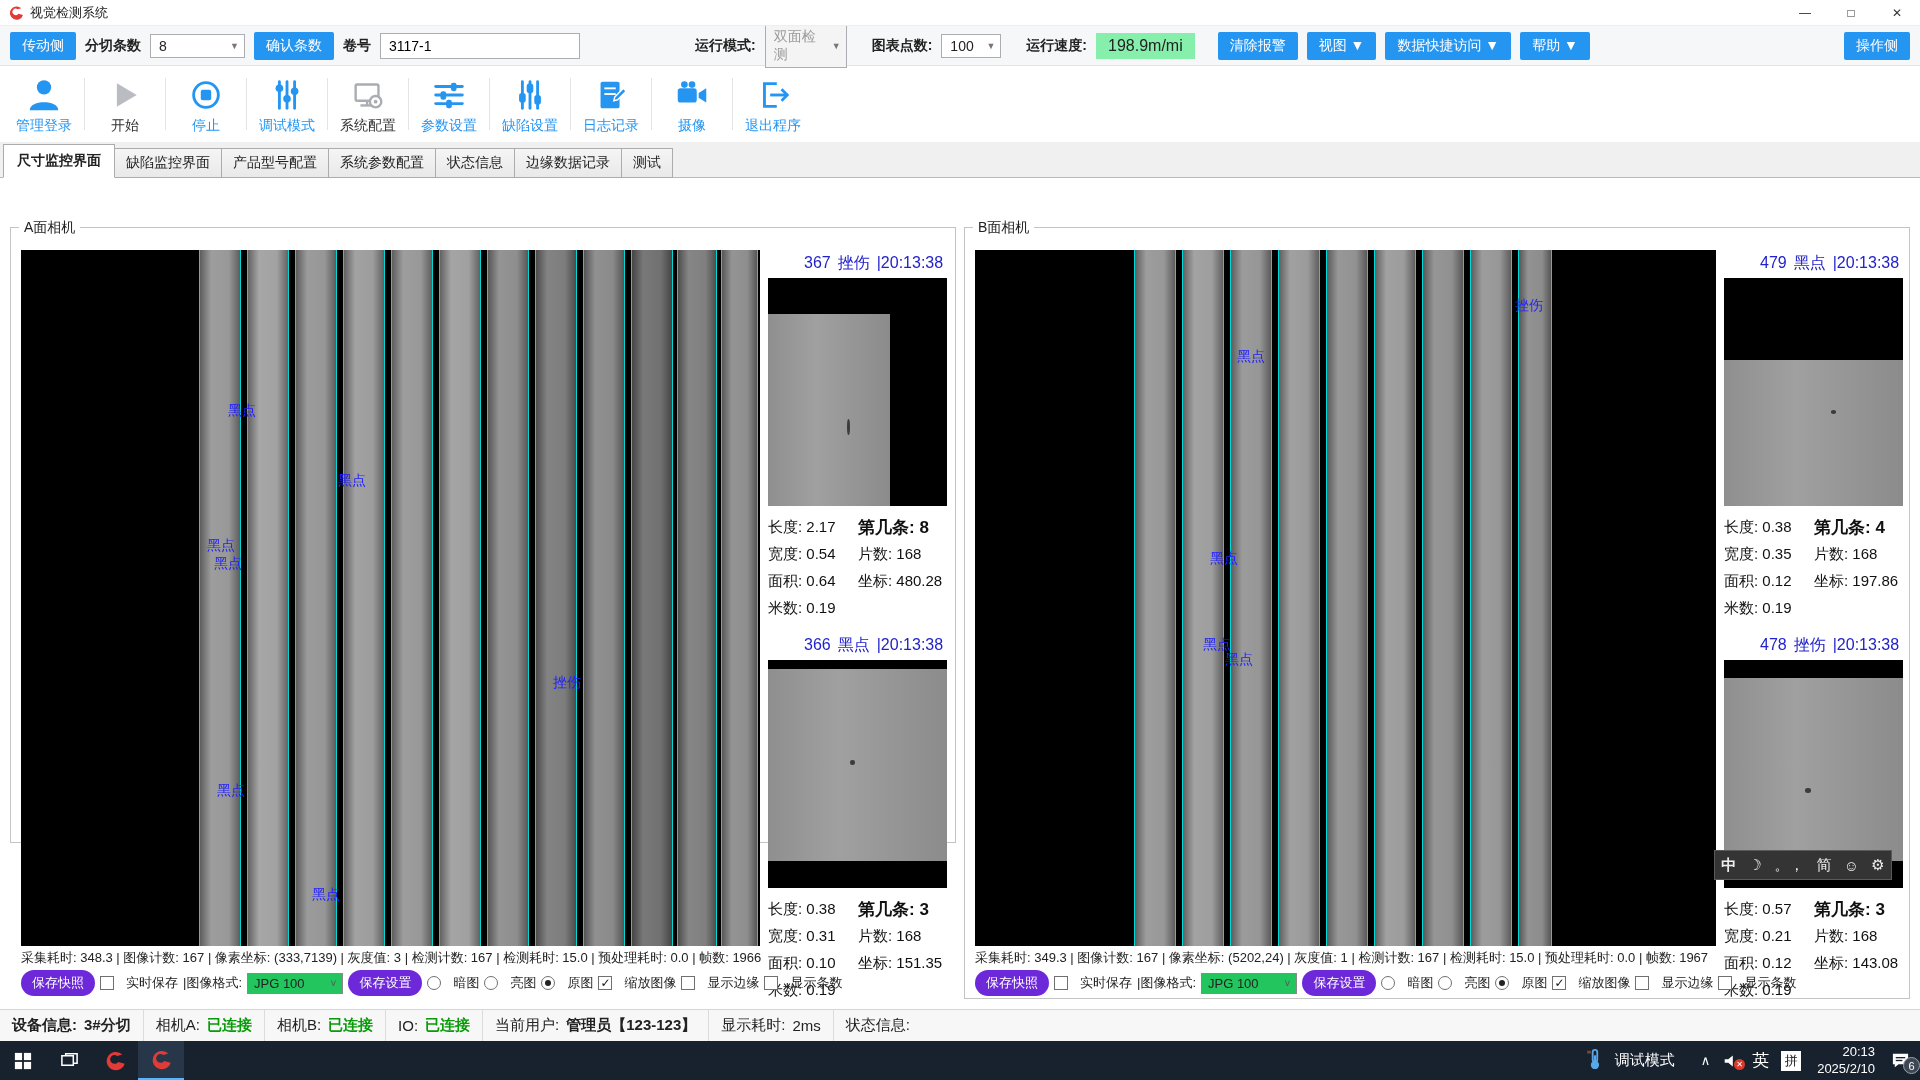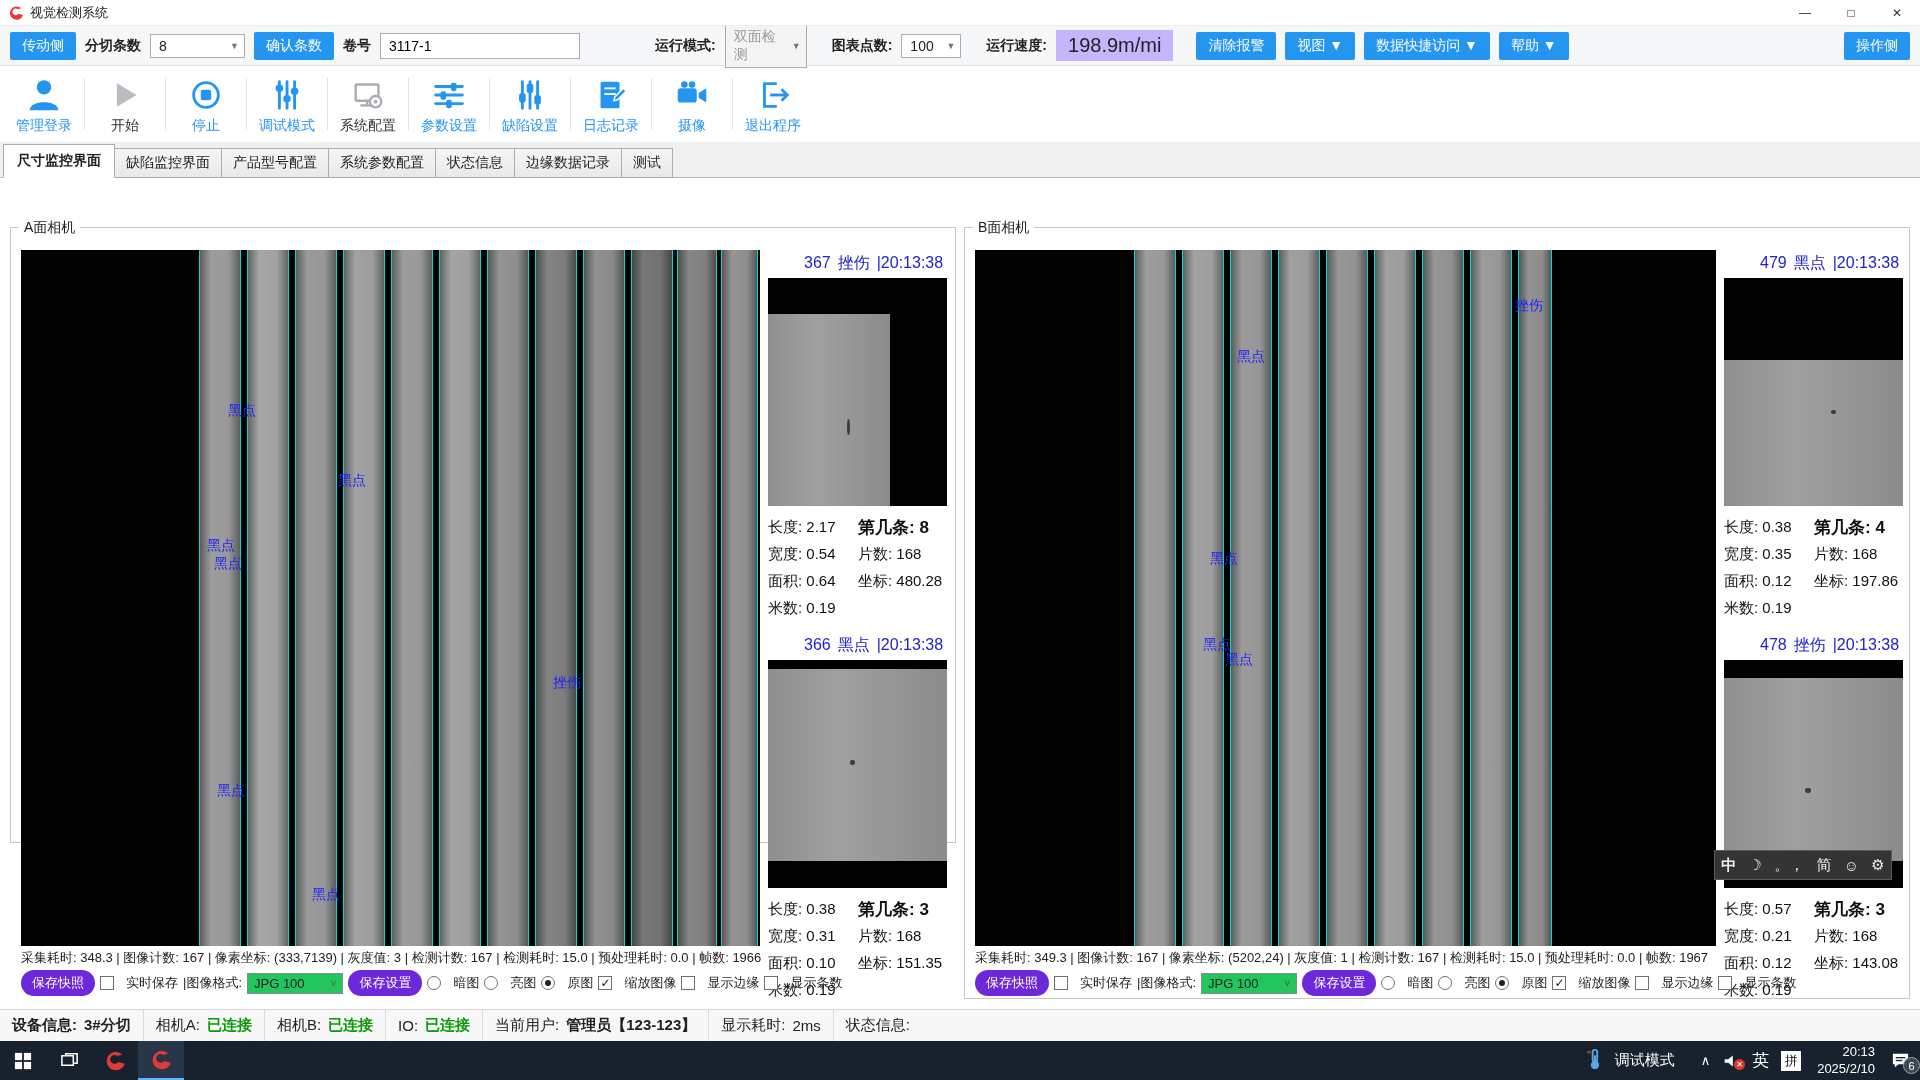--- a/index.html
+++ b/index.html
@@ -14,21 +14,21 @@
   .win-btns { position:absolute; right:0; top:0; display:flex; }
   .win-btn { width:46px; height:26px; display:flex; align-items:center; justify-content:center; font-size:12px; color:#333; }
   
   .toolbar { height:40px; background:#f6f7f8; border-bottom:1px solid #e3e3e3; display:flex; align-items:center; padding:0 10px; gap:9px; font-size:14px; }
   .tb-label { font-weight:bold; white-space:nowrap; }
   .btn-blue { background:#2595f2; color:#fff; padding:5px 12px; font-size:14px; border-radius:2px; white-space:nowrap; }
   .combo { background:#fff; border:1px solid #abadb3; padding:3px 5px 3px 8px; display:inline-flex; align-items:center; font-size:14px; }
   .combo .caret { margin-left:auto; padding-left:12px; color:#777; font-size:9px; }
   .combo.disabled { background:#f4f4f4; color:#9a9a9a; }
   .input { background:#fff; border:1px solid #abadb3; padding:4px 8px; font-size:14px; width:200px; }
-  .field-plain { background:#c4b5fd; padding:4px 12px; font-size:20px; }
+  .field-plain { background:#86efac; padding:4px 12px; font-size:16px; }
   .ml-auto { margin-left:auto; }
   
   .iconbar { height:76px; background:#fff; display:flex; align-items:center; padding-left:4px; }
   .tool-item { width:80px; display:flex; flex-direction:column; align-items:center; gap:1px; }
   .tool-icon { height:42px; display:flex; align-items:center; justify-content:center; }
   .tool-label { font-size:14px; color:#2595f2; white-space:nowrap; }
   .tool-label.dark { color:#333; }
   .tool-div { width:1px; height:52px; background:#e4e4e4; }
   
   .tabbar { height:36px; background:#f0f0f0; display:flex; align-items:flex-end; padding-left:3px; position:relative; }
@@ -107,21 +107,21 @@
 <div class="toolbar">
   <span class="btn-blue">传动侧</span>
   <span class="tb-label">分切条数</span>
   <span class="combo" style="width:95px">
     <span>8</span>
     <span class="caret">▼</span>
   </span>
   <span class="btn-blue">确认条数</span>
   <span class="tb-label">卷号</span>
   <input class="input" value="3117-1" style="">
-  <span class="tb-label" style="margin-left:66px">运行模式:</span>
+  <span class="tb-label" style="margin-left:106px">运行模式:</span>
   <span class="combo disabled" style="width:82px">
     <span>双面检测</span>
     <span class="caret">▼</span>
   </span>
   <span class="tb-label" style="margin-left:16px">图表点数:</span>
   <span class="combo" style="width:60px">
     <span>100</span>
     <span class="caret">▼</span>
   </span>
   <span class="tb-label" style="margin-left:16px">运行速度:</span>

